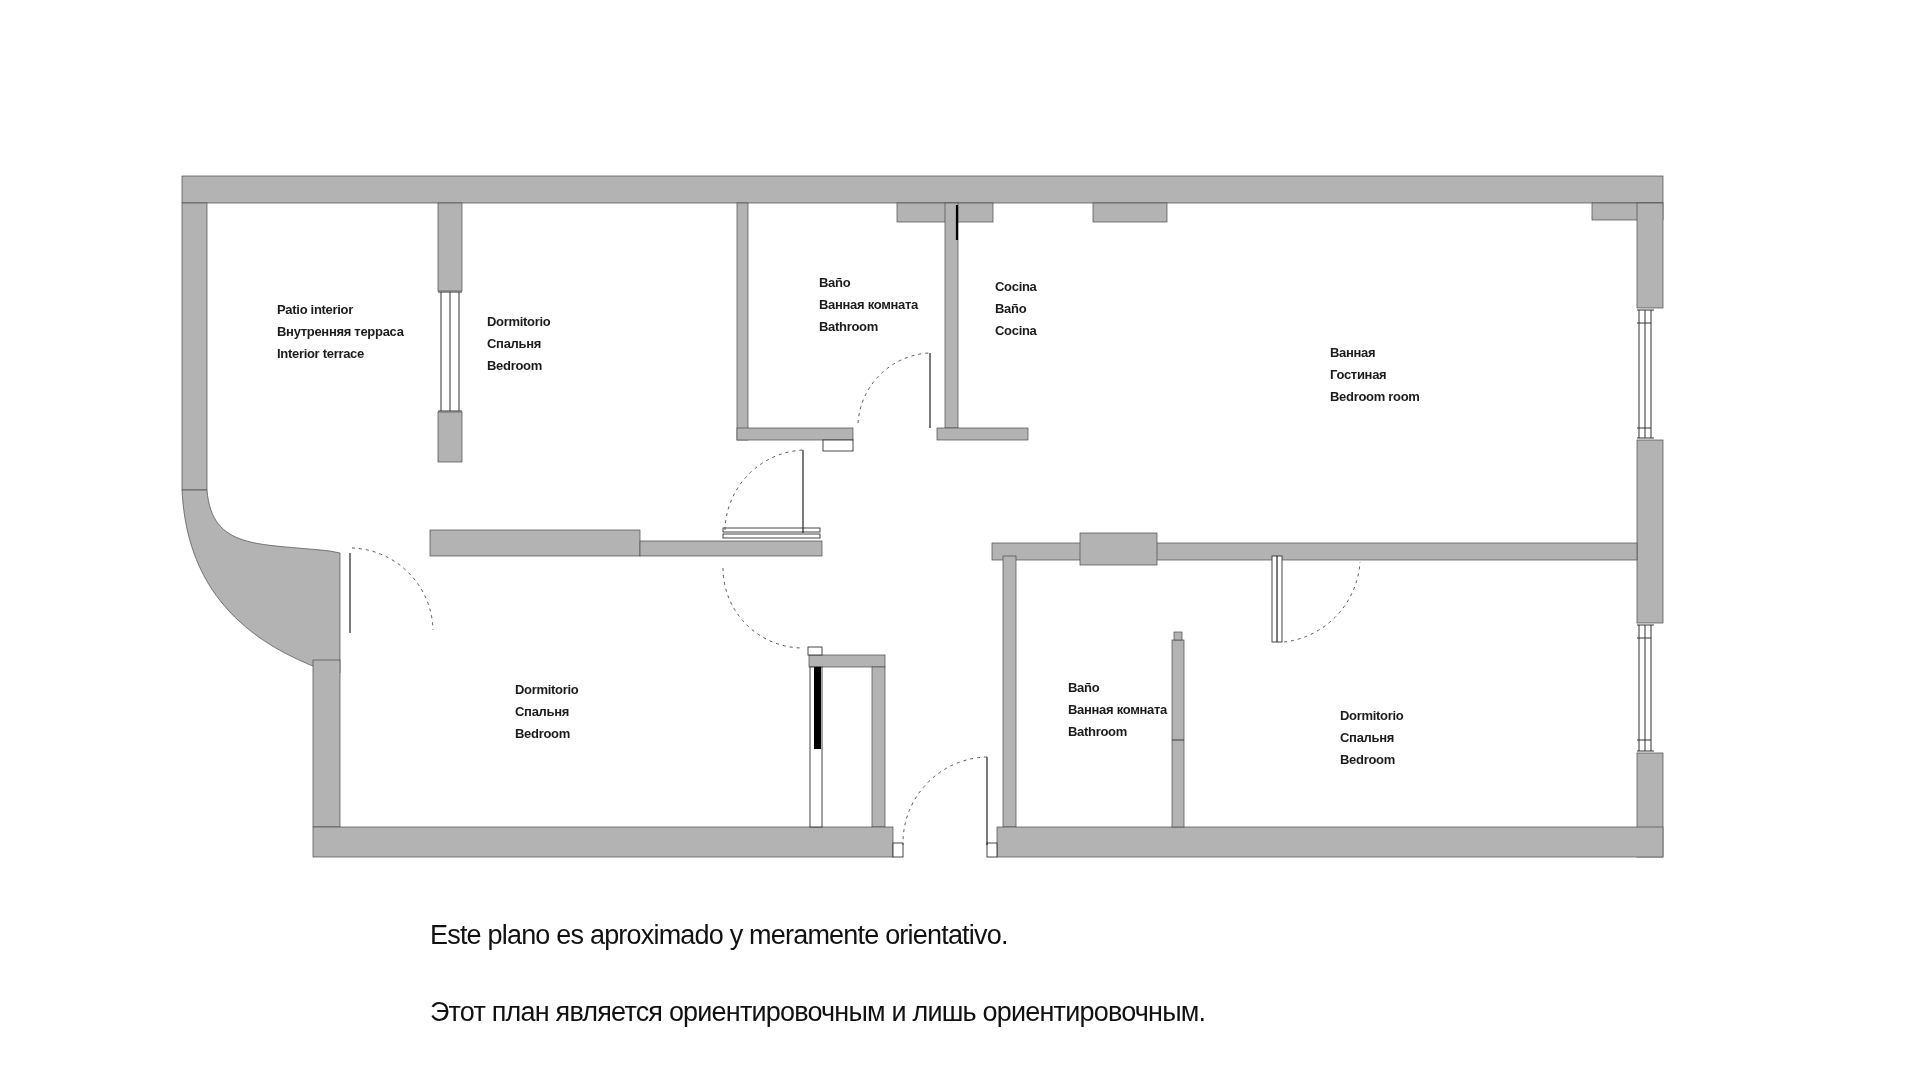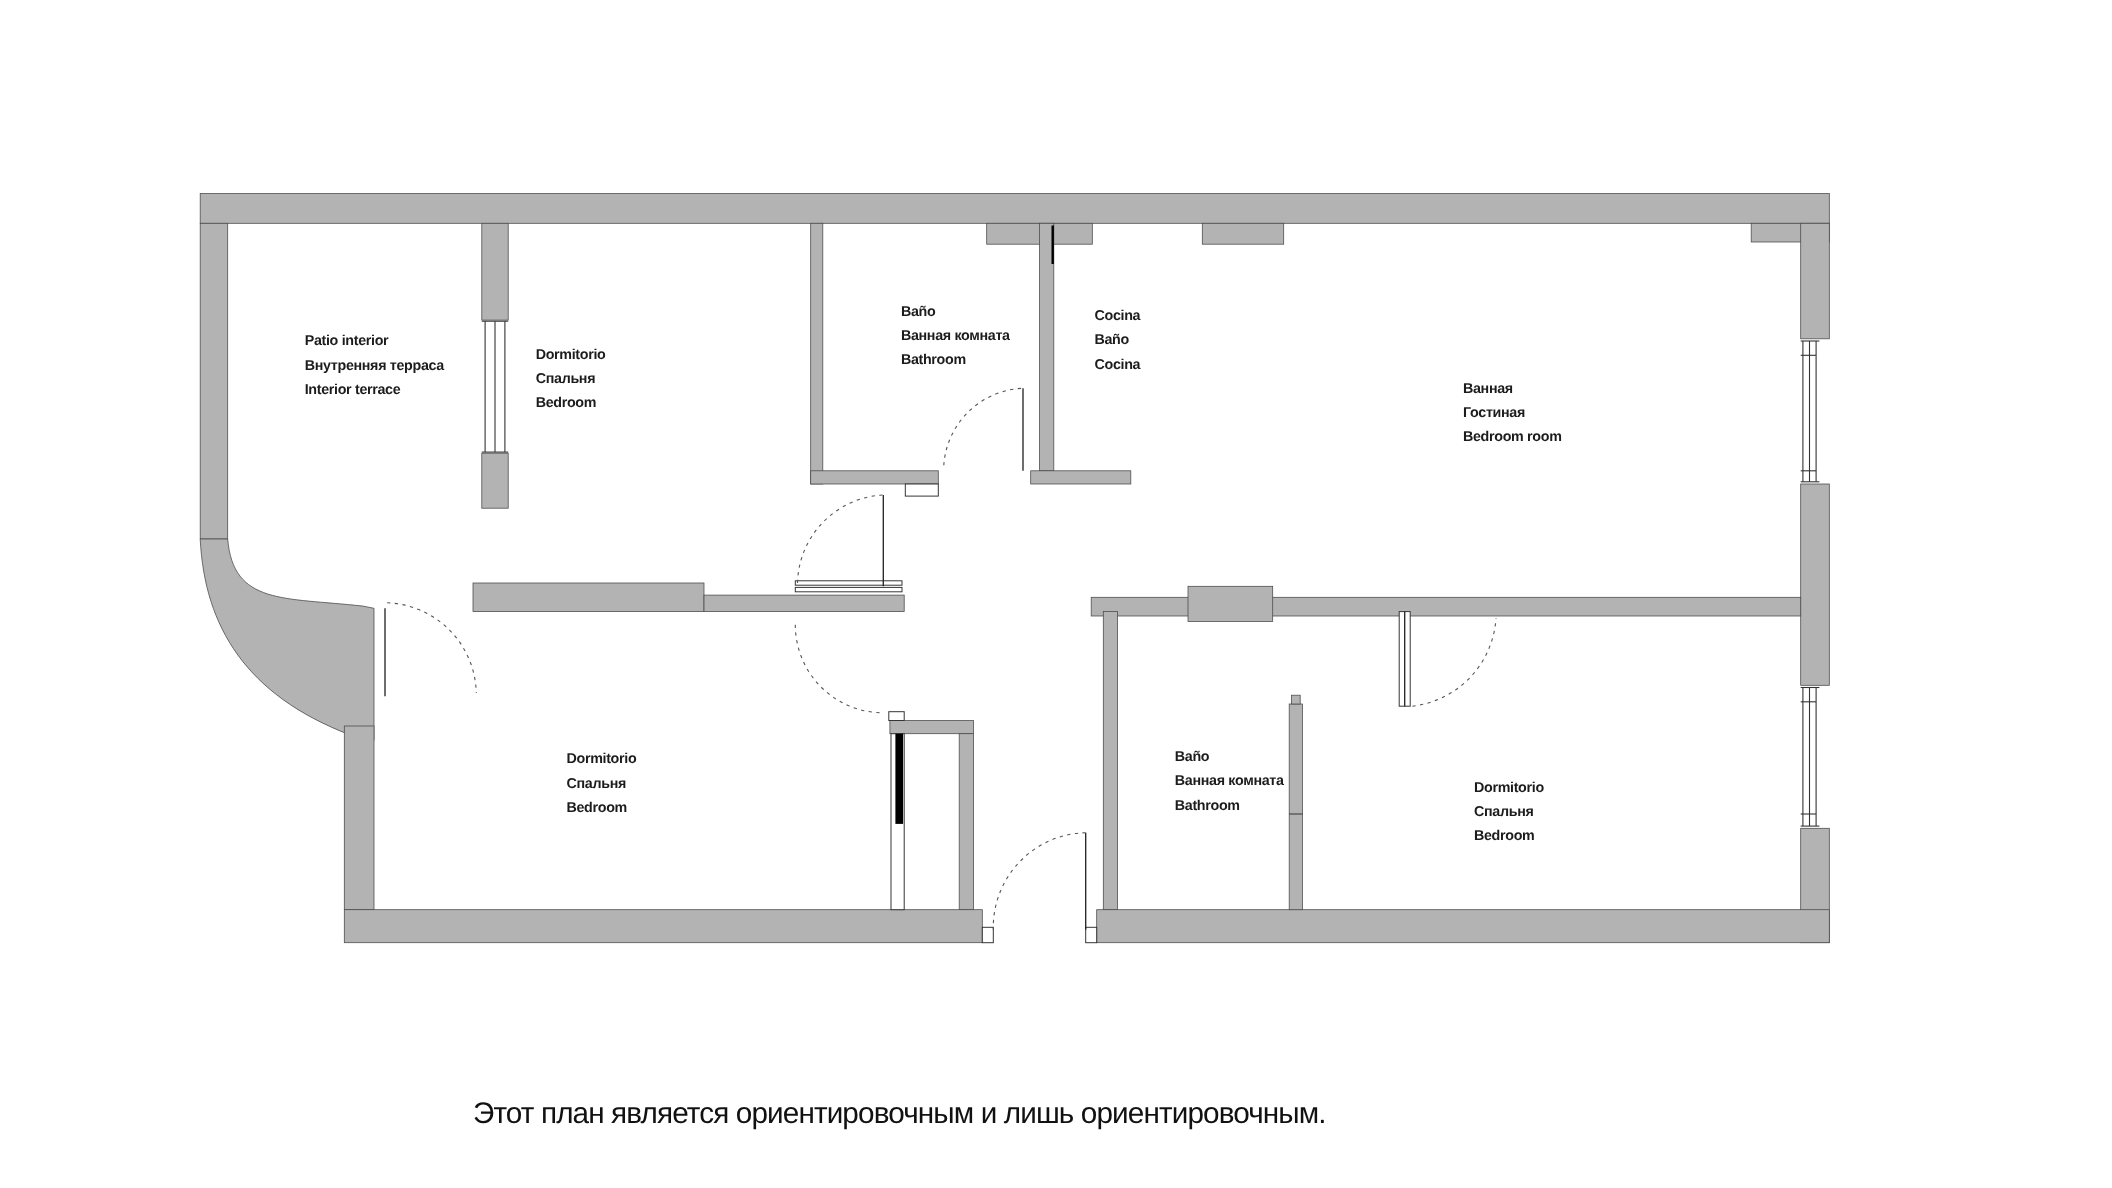--- a/index.html
+++ b/index.html
@@ -173,15 +173,16 @@
     <span class="ru-wrap">Ванная комната</span>
     <span class="line">Bathroom</span>
   </div>
 
   <div class="room-label" style="left:1340px;top:705px;">
     <span class="line">Dormitorio</span>
     <span class="line">Спальня</span>
     <span class="line">Bedroom</span>
   </div>
 
+  <div class="footer-line" style="left:430px;top:920px;">Este plano es aproximado y meramente orientativo.</div>
   <div class="footer-line" style="left:430px;top:997px;">Этот план является ориентировочным и лишь ориентировочным.</div>
 
 </div>
 
 </body></html>

